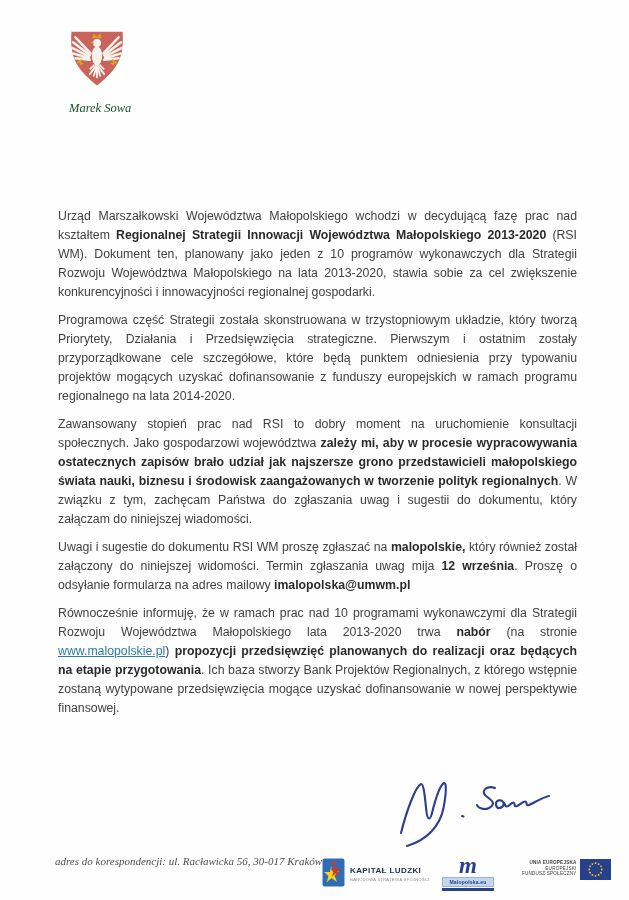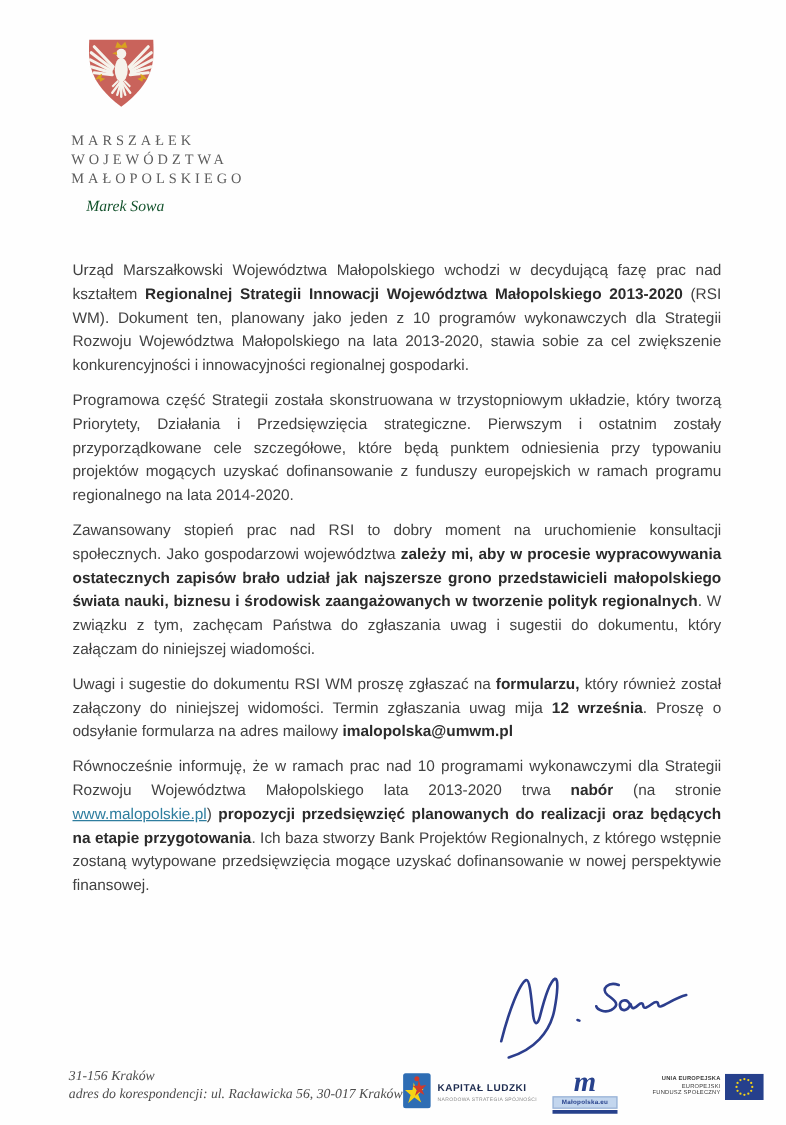--- a/index.html
+++ b/index.html
@@ -119,53 +119,47 @@
       <circle cx="40" cy="19" r="5" fill="#f6f3ec"></circle>
       <path d="M35.5,17 L31,18.5 L36,20.5 Z" fill="#d9a21f"></path>
 
       <path d="M34,13 L36,7 L40,11 L44,7 L46,13 Z" fill="#d9a21f"></path>
 
       <path d="M17,41 l4,-2 l-1,4 l4,1 l-5,3 l-1,-3 l-4,1 Z" fill="#d9a21f"></path>
       <path d="M63,41 l-4,-2 l1,4 l-4,1 l5,3 l1,-3 l4,1 Z" fill="#d9a21f"></path>
 
       <path d="M37,46 L31,52 M43,46 L49,52" stroke="#f6f3ec" stroke-width="2"></path>
     </svg>
-    <div class="office">
-      <div>MARSZAŁEK</div>
-      <div>WOJEWÓDZTWA</div>
-      <div>MAŁOPOLSKIEGO</div>
-    </div>
     <div class="sender-name">Marek Sowa</div>
   </div>
 
   <main class="letter-body">
       <p class="para"><span>Urząd Marszałkowski Województwa Małopolskiego wchodzi w decydującą fazę prac nad kształtem </span><span class="b">Regionalnej Strategii Innowacji Województwa Małopolskiego 2013-2020</span><span> (RSI WM). Dokument ten, planowany jako jeden z 10 programów wykonawczych dla Strategii Rozwoju Województwa Małopolskiego na lata 2013-2020, stawia sobie za cel zwiększenie konkurencyjności i innowacyjności regionalnej gospodarki.</span></p>
       <p class="para"><span>Programowa część Strategii została skonstruowana w trzystopniowym układzie, który tworzą Priorytety, Działania i Przedsięwzięcia strategiczne. Pierwszym i ostatnim zostały przyporządkowane cele szczegółowe, które będą punktem odniesienia przy typowaniu projektów mogących uzyskać dofinansowanie z funduszy europejskich w ramach programu regionalnego na lata 2014-2020.</span></p>
       <p class="para"><span>Zawansowany stopień prac nad RSI to dobry moment na uruchomienie konsultacji społecznych. Jako gospodarzowi województwa </span><span class="b">zależy mi, aby w procesie wypracowywania ostatecznych zapisów brało udział jak najszersze grono przedstawicieli małopolskiego świata nauki, biznesu i środowisk zaangażowanych w tworzenie polityk regionalnych</span><span>. W związku z tym, zachęcam Państwa do zgłaszania uwag i sugestii do dokumentu, który załączam do niniejszej wiadomości.</span></p>
-      <p class="para"><span>Uwagi i sugestie do dokumentu RSI WM proszę zgłaszać na </span><span class="b">formularzu,</span><span> który również został załączony do niniejszej widomości. Termin zgłaszania uwag mija </span><span class="b">12 września</span><span>. Proszę o odsyłanie formularza na adres mailowy </span><span class="b">imalopolska@umwm.pl</span></p>
+      <p class="para"><span>Uwagi i sugestie do dokumentu RSI WM proszę zgłaszać na </span><span class="b">malopolskie,</span><span> który również został załączony do niniejszej widomości. Termin zgłaszania uwag mija </span><span class="b">12 września</span><span>. Proszę o odsyłanie formularza na adres mailowy </span><span class="b">imalopolska@umwm.pl</span></p>
       <p class="para"><span>Równocześnie informuję, że w ramach prac nad 10 programami wykonawczymi dla Strategii Rozwoju Województwa Małopolskiego lata 2013-2020 trwa </span><span class="b">nabór</span><span> (na stronie </span><a href="#" class="doc-link">www.malopolskie.pl</a><span>) </span><span class="b">propozycji przedsięwzięć planowanych do realizacji oraz będących na etapie przygotowania</span><span>. Ich baza stworzy Bank Projektów Regionalnych, z którego wstępnie zostaną wytypowane przedsięwzięcia mogące uzyskać dofinansowanie w nowej perspektywie finansowej.</span></p>
     </main>
 
   <div class="signature">
     <svg viewBox="0 0 190 78" aria-hidden="true">
       <g fill="none" stroke="#2c3e8d" stroke-width="2.1" stroke-linecap="round" stroke-linejoin="round">
 
         <path d="M13,58 C19,34 28,11 33,9 C36,8.5 37,24 38.5,37 C39.5,45 42,46 44,38 C47,26 52,10 56,8 C59,7.5 58,20 55.5,33 C52,51 39,65 19,71"></path>
 
         <path d="M74,41 l1.5,0.5"></path>
 
         <path d="M107,13 C99,10 92,16 98,21 C105,26 108,29 101,33 C96,35.5 90,33 89,30"></path>
 
         <path d="M116,29 C114,23 107,25 108,30 C109,34.5 114,34 116,29 C117,26 116,32 119,31.5 C122,31 124,26 126,28 C127,29 126,32 129,31 C133,29.5 136,25 138,27 C139,28 138,31 141,30 C146,28 153,23 161,21"></path>
       </g>
     </svg>
   </div>
 
   <div class="address">
-    <div>31-156 Kraków</div>
     <div>adres do korespondencji: ul. Racławicka 56, 30-017 Kraków</div>
   </div>
 
   <div class="logos">
 
     <div class="logo-kl">
       <svg viewBox="0 0 23 29" aria-hidden="true">
         <rect x="0.5" y="0.5" width="22" height="28" rx="2" fill="#2e6db4"></rect>
         <polygon points="9,8 11,14 17,13 12.5,17.5 15,24 9.5,20 4.5,24.5 6.5,18 2,14 8,14" fill="#f5d315"></polygon>
         <polygon points="13,6 14.5,10.5 19,10 15.5,13.5 17.5,18 13.5,15.5 10,18.5 11.5,13.5 8,10.5 12,10.5" fill="#d03a2b"></polygon>

